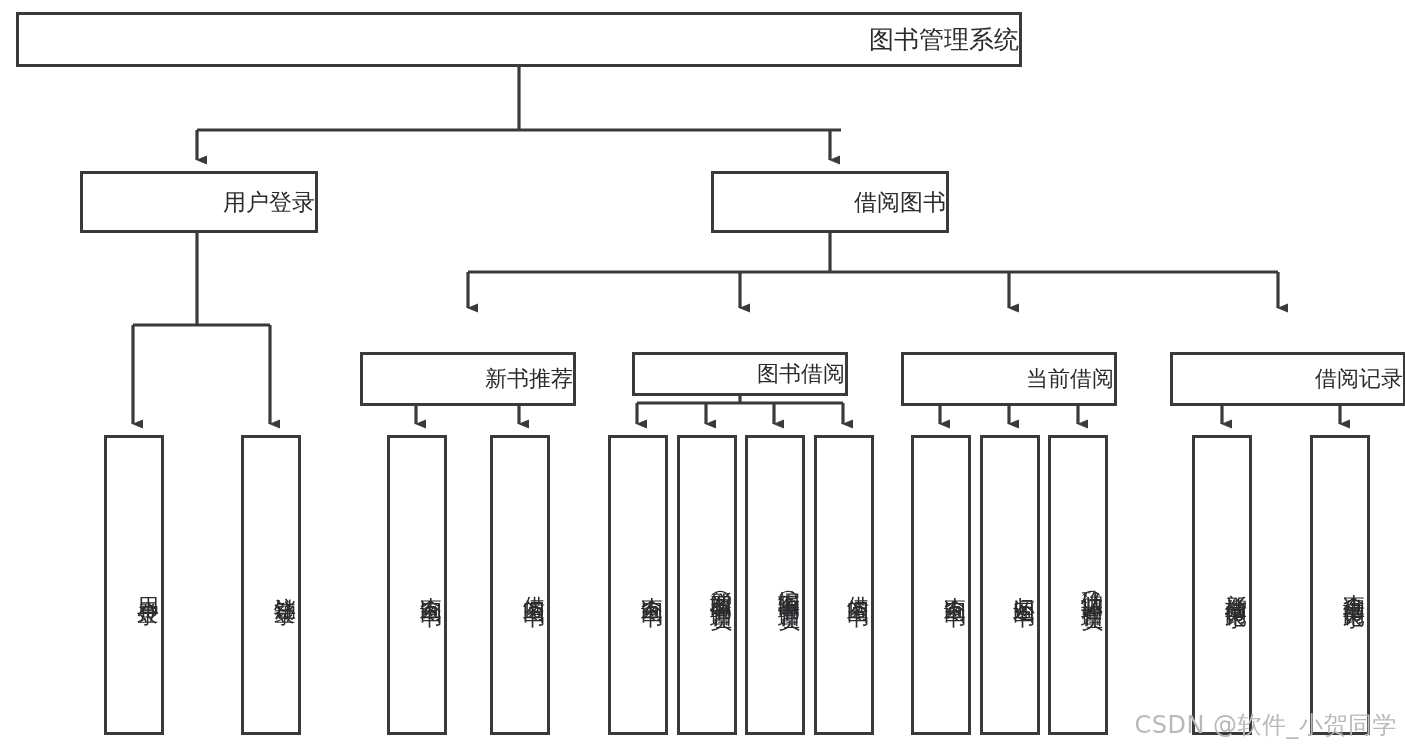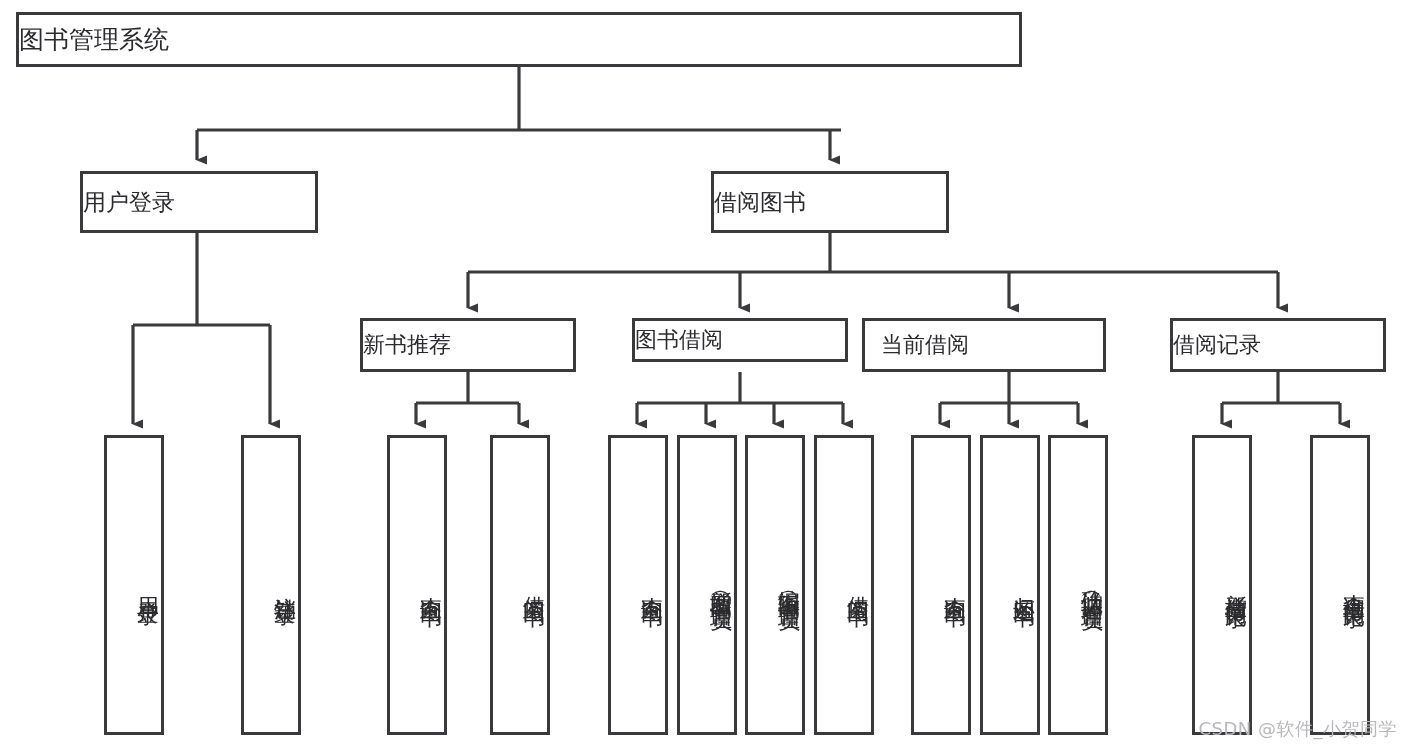--- a/index.html
+++ b/index.html
@@ -27,52 +27,53 @@
     pointer-events: none;
   }
   .node {
     position: absolute;
     box-sizing: border-box;
     border: 3px solid #3a3a3c;
     background: #ffffff;
     color: #2b2b2e;
     display: flex;
     align-items: center;
-    justify-content: flex-start;
+    justify-content: flex-end;
     text-align: center;
     z-index: 2;
   }
   .node.root {
     font-size: 25px;
   }
   .node.branch {
     font-size: 23px;
   }
   .node.mid {
     font-size: 22px;
+    margin-top: 34px;
   }
   .node.leaf {
     font-size: 22px;
     line-height: 1.22;
     padding: 4px 0;
   }
   .node.leaf .vtext {
     display: block;
     width: 100%;
     writing-mode: vertical-rl;
     text-orientation: upright;
     letter-spacing: 3px;
     white-space: nowrap;
     max-height: 100%;
   }
   .watermark {
     position: absolute;
     right: 8px;
     bottom: 6px;
-    font-size: 18px;
+    font-size: 24px;
     color: #b9b9bb;
     z-index: 5;
     white-space: nowrap;
     letter-spacing: 0.5px;
   }
 </style>
 </head>
 <body>
 
 <div id="canvas">
@@ -137,24 +138,24 @@
   <div class="node branch" style="left:711px; top:171px; width:238px; height:62px;">
     <span>借阅图书</span>
   </div>
 
   <div class="node mid" style="left:360px; top:318px; width:216px; height:54px;">
     <span>新书推荐</span>
   </div>
   <div class="node mid" style="left:632px; top:318px; width:216px; height:44px;">
     <span>图书借阅</span>
   </div>
-  <div class="node mid" style="left:862px; top:318px; width:244px; height:54px;padding-left:16px;">
+  <div class="node mid" style="left:901px; top:318px; width:216px; height:54px;padding-left:16px;">
     <span>当前借阅</span>
   </div>
-  <div class="node mid" style="left:1170px; top:318px; width:216px; height:54px;">
+  <div class="node mid" style="left:1170px; top:318px; width:236px; height:54px;">
     <span>借阅记录</span>
   </div>
 
   <div class="node leaf" style="left:104px; top:435px; width:60px; height:300px;">
     <span class="vtext">用户登录</span>
   </div>
   <div class="node leaf" style="left:241px; top:435px; width:60px; height:300px;">
     <span class="vtext">注销登录</span>
   </div>
 

